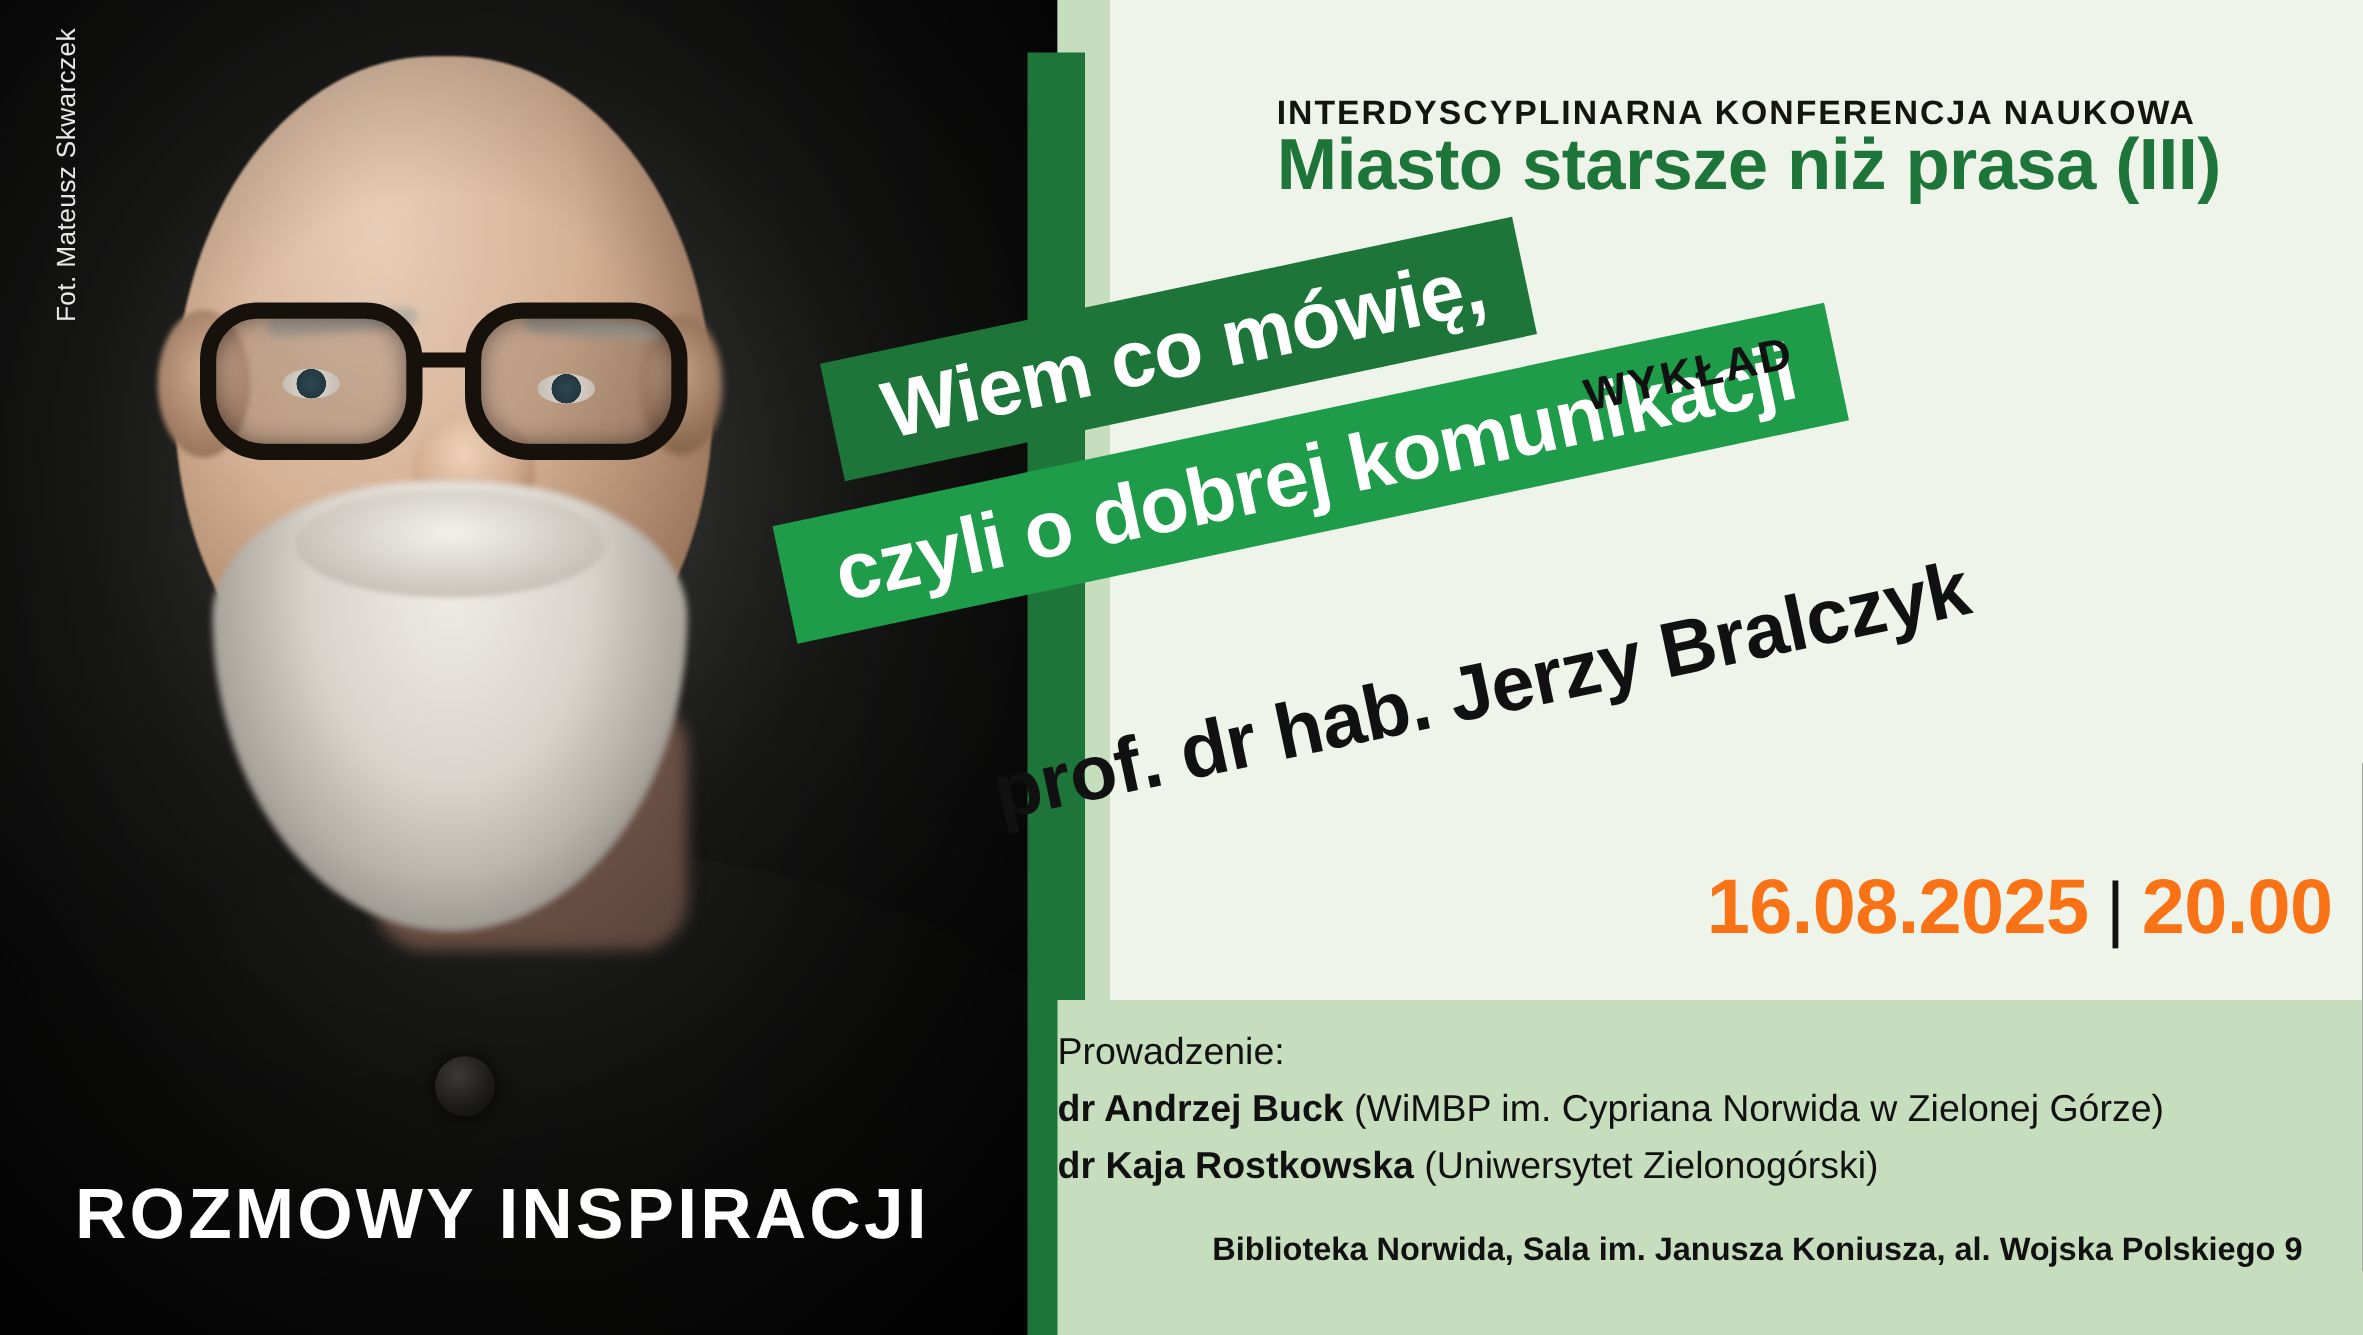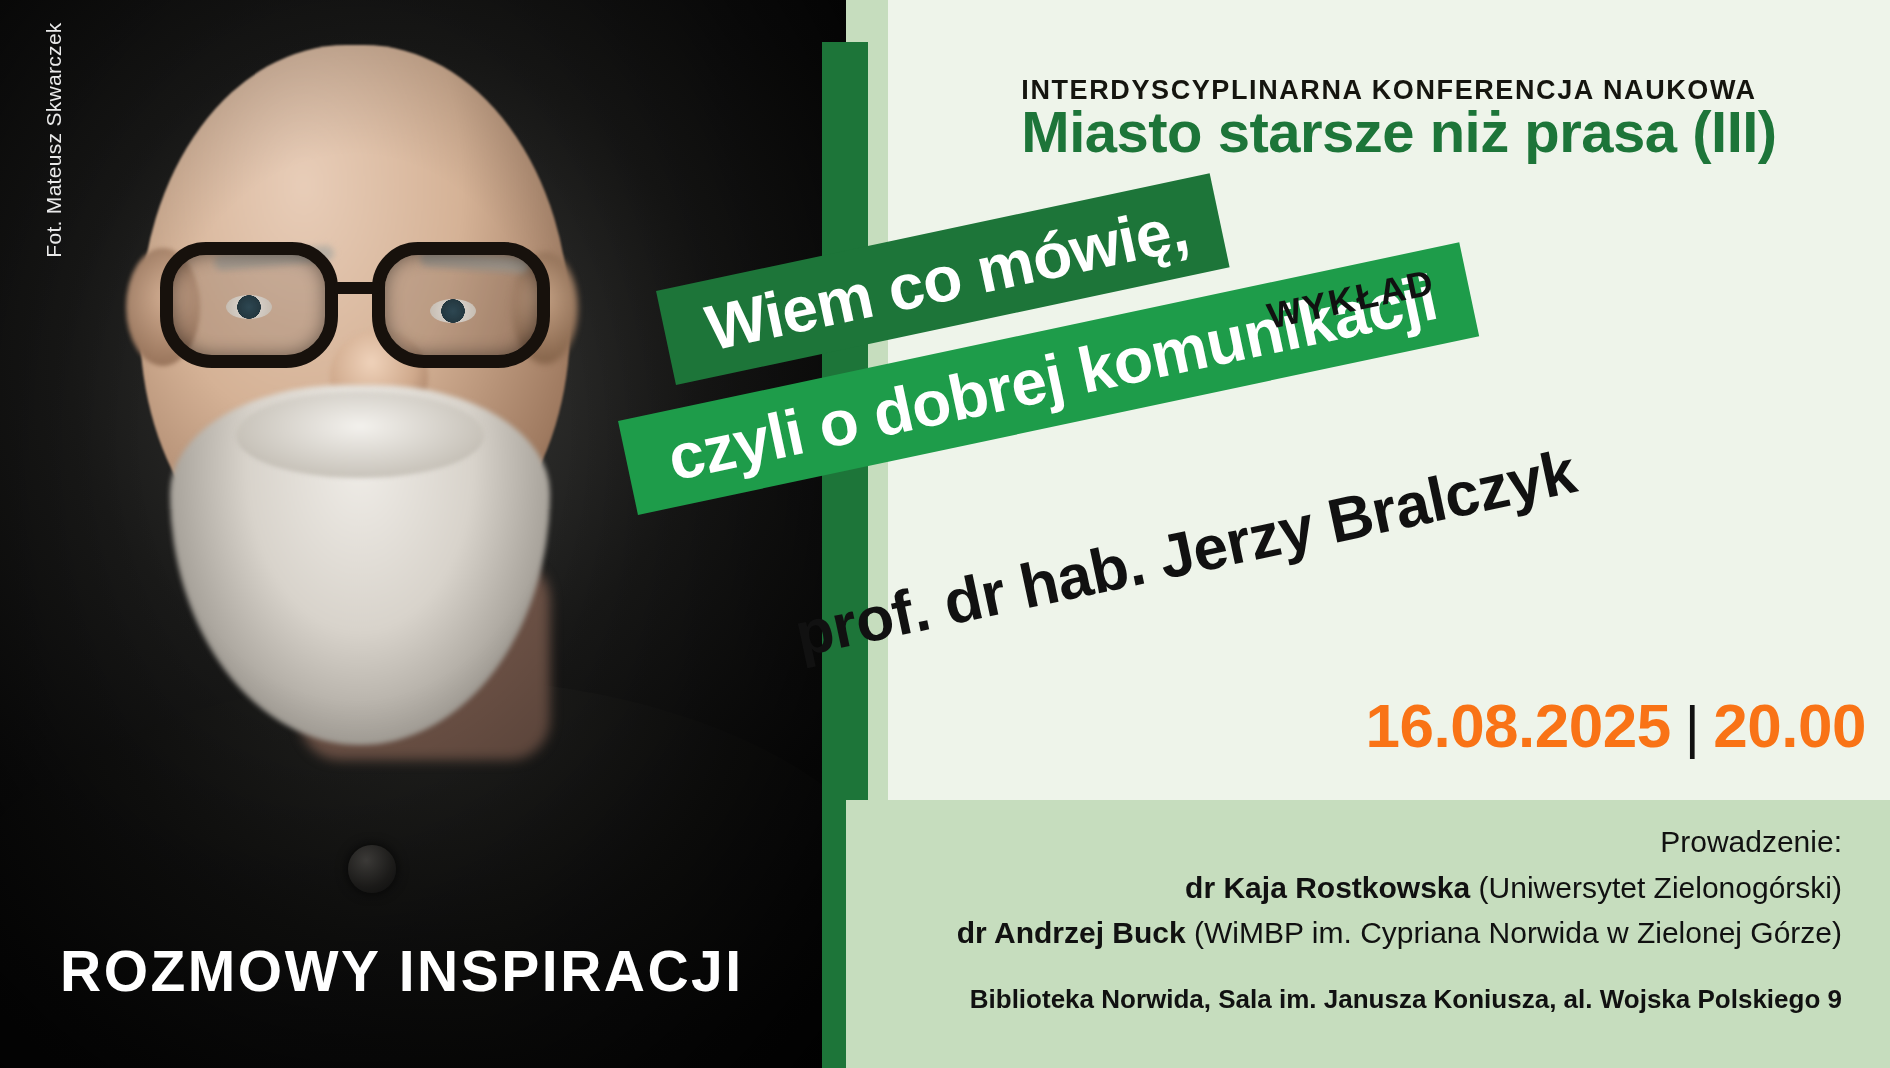--- a/index.html
+++ b/index.html
@@ -229,21 +229,21 @@
   }
   .datetime .sep{
     color:#111;font-weight:400;
     padding:0 14px;
     font-size:58px;
   }
 
   
   .credits{
     position:absolute;left:846px;top:822px;width:1020px;
-    text-align:right;
+    text-align:left;
     color:#111;
     padding-right:24px;
   }
   .credits .lead{
     font-size:30px;font-weight:400;line-height:1.32;
   }
   .credits .row{
     font-size:30px;font-weight:400;line-height:1.32;margin-top:6px;
   }
   .credits .row b{font-weight:bold;}
@@ -301,22 +301,22 @@
     <div class="speaker">prof. dr hab. Jerzy Bralczyk</div>
   </div>
 
   <div class="datetime">
     <span>16.08.2025</span><span class="sep">|</span><span>20.00</span>
   </div>
 
   <div class="credits">
     <div class="lead">Prowadzenie:</div>
     <div class="row">
+      <b>dr Andrzej Buck</b><span> (WiMBP im. Cypriana Norwida w Zielonej Górze)</span>
+    </div>
+    <div class="row">
       <b>dr Kaja Rostkowska</b><span> (Uniwersytet Zielonogórski)</span>
     </div>
-    <div class="row">
-      <b>dr Andrzej Buck</b><span> (WiMBP im. Cypriana Norwida w Zielonej Górze)</span>
-    </div>
   </div>
 
   <div class="venue">Biblioteka Norwida, Sala im. Janusza Koniusza, al. Wojska Polskiego 9</div>
 
 </div>
 
 </body></html>

